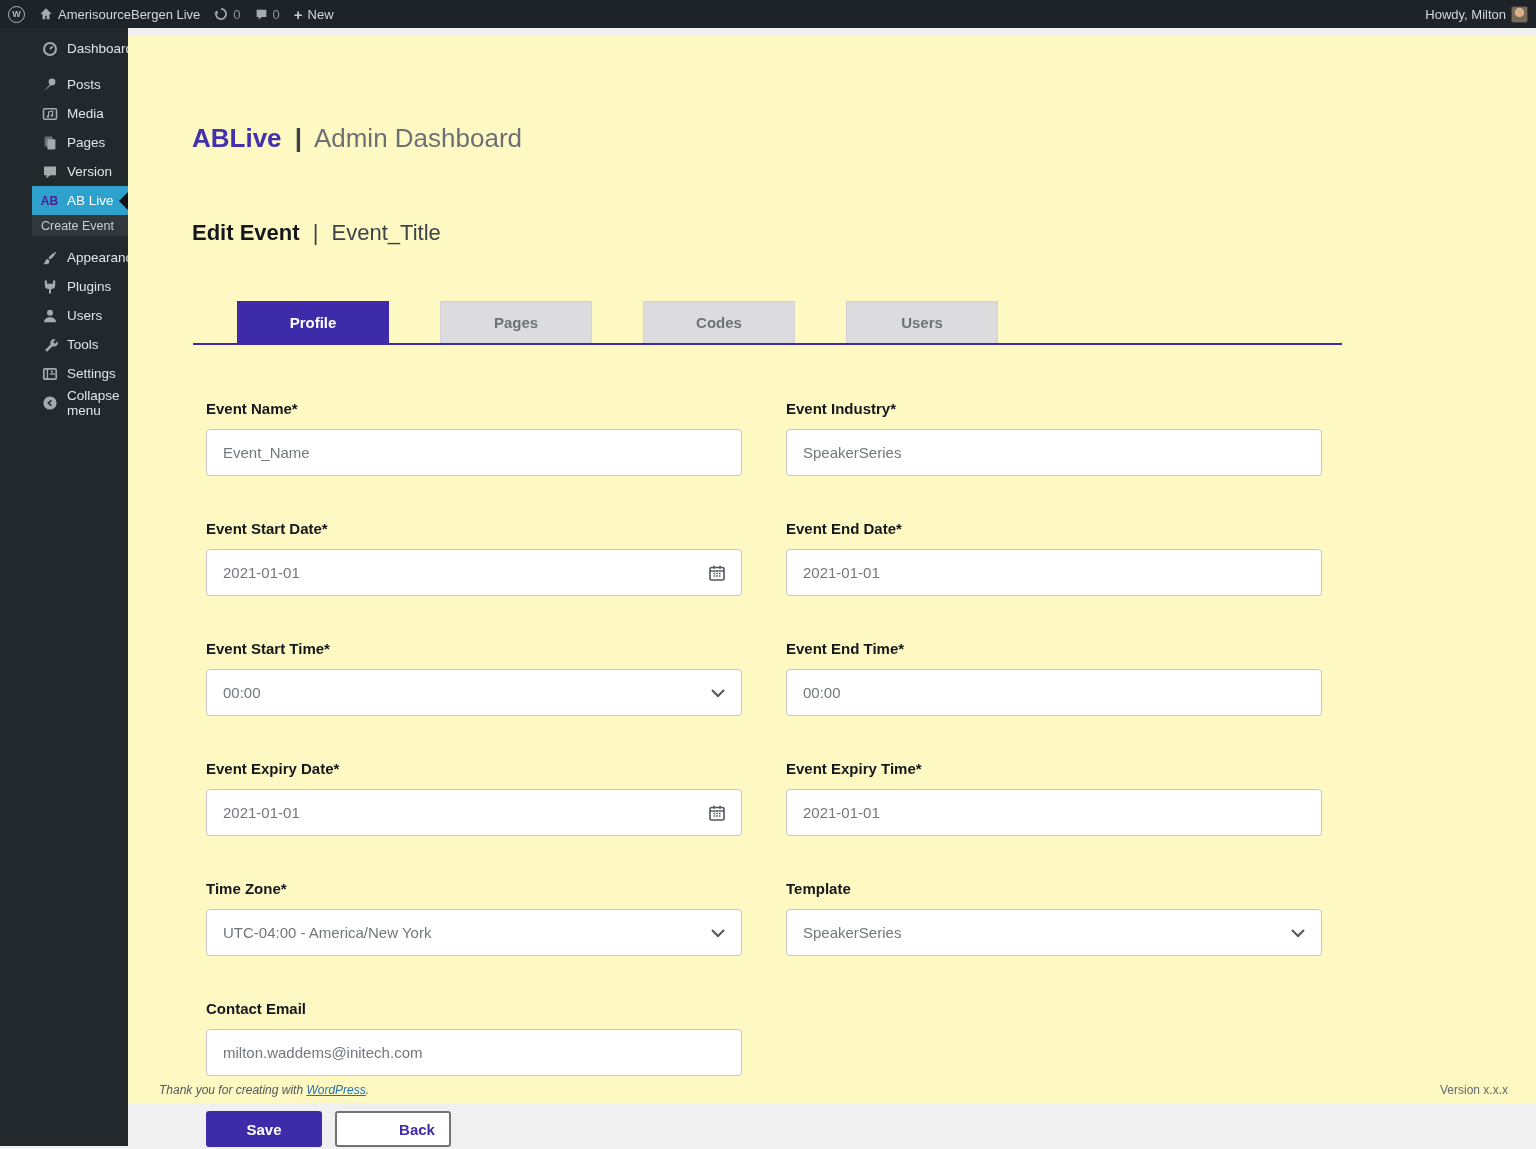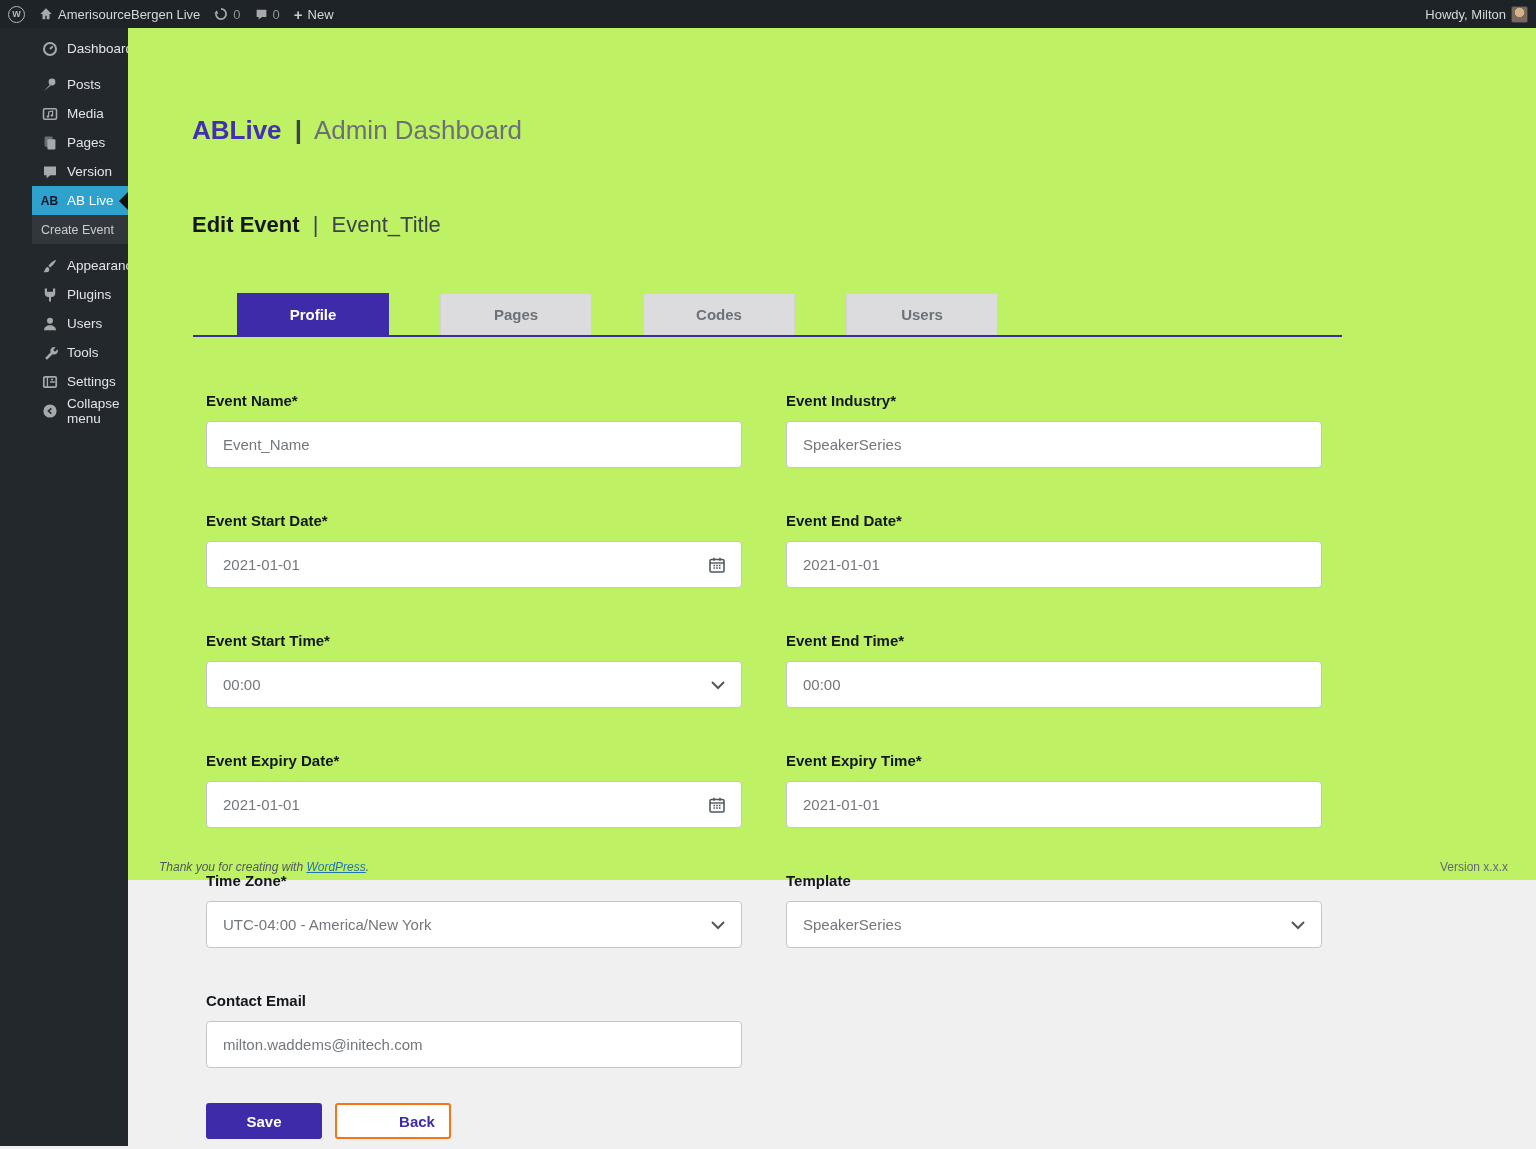--- a/index.html
+++ b/index.html
@@ -24,30 +24,30 @@
     border:1px solid #3a4045; }
 
   
   .sidebar { position:absolute; top:25px; left:0; width:128px; height:1121px;
     background:#23282d; padding-top:9px; font-size:13.5px;padding-left:32px; }
   .sb-item { display:flex; align-items:center; gap:9px; padding:6px 6px 6px 9px;
     color:#e2e4e7; cursor:pointer; position:relative; height:29px; }
   .sb-item .ico { width:17px; height:17px; flex:0 0 17px; color:#a7aaad;
     display:flex; align-items:center; justify-content:center; }
   .sb-item.active { background:#2ea2cc; color:#fff; }
-  .sb-item.active .ico { color:#0f172a; font-weight:700; font-size:12px; }
+  .sb-item.active .ico { color:#4c1d95; font-weight:700; font-size:12px; }
   .sb-item.active::after { content:""; position:absolute; right:0; top:50%; margin-top:-9px;
     border-top:9px solid transparent; border-bottom:9px solid transparent;
     border-right:9px solid #101316; }
   .sb-sub { background:#32373c; color:#c9ccd0; font-size:12.5px;
-    padding:8px 6px 8px 9px; cursor:pointer; height:29px; display:flex; align-items:center; }
+    padding:8px 6px 8px 9px; cursor:pointer; height:21px; display:flex; align-items:center; }
   .sb-gap { height:7px; }
 
   
-  .content { position:absolute; top:28px; left:128px; width:1408px; height:852px; background:#bef264; }
+  .content { position:absolute; top:36px; left:128px; width:1408px; height:1067px; background:#fef9c3; }
 
   .brandline { margin:87px 0 0 64px; font-size:26px; }
   .brand { color:#4330b0; font-weight:700; }
   .brand-sep { color:#3c434a; font-weight:700; margin:0 6px; }
   .brand-sub { color:#6c7076; font-weight:400; }
 
   .pageline { margin:66px 0 0 64px; font-size:22px; }
   .ptitle { color:#14181c; font-weight:700; }
   .psep { color:#3c434a; font-weight:400; margin:0 7px; }
   .psub { color:#3c434a; font-weight:400; }
@@ -71,21 +71,21 @@
     font-family:"Liberation Sans", sans-serif; outline:none; }
   .adorn { position:absolute; right:16px; top:50%; transform:translateY(-50%);
     color:#50575e; display:flex; align-items:center; cursor:pointer; }
 
   
   .btnrow { display:flex; gap:13px; margin:35px 0 0 78px; }
   .btn { width:116px; height:36px; border-radius:3px; font-size:15px; font-weight:700;
     font-family:"Liberation Sans", sans-serif; cursor:pointer; display:flex;
     align-items:center; justify-content:center; }
   .btn-save { background:#3e2ba9; color:#fff; border:none; }
-  .btn-back { background:#fff; color:#3e2ba9; border:2px solid #f97316;padding-left:48px; }
+  .btn-back { background:#fff; color:#3e2ba9; border:2px solid #737373;padding-left:48px; }
 
   
   .cfooter { position:absolute; left:17px; right:28px; bottom:6px;
     display:flex; justify-content:space-between; font-size:12px; color:#50575e;margin-left:14px; }
   .thanks { font-style:italic; }
   .wplink { color:#2271b1; text-decoration:underline; cursor:pointer; font-style:italic; }
   .version { color:#646970; }
 </style>
 </head>
 <body>

